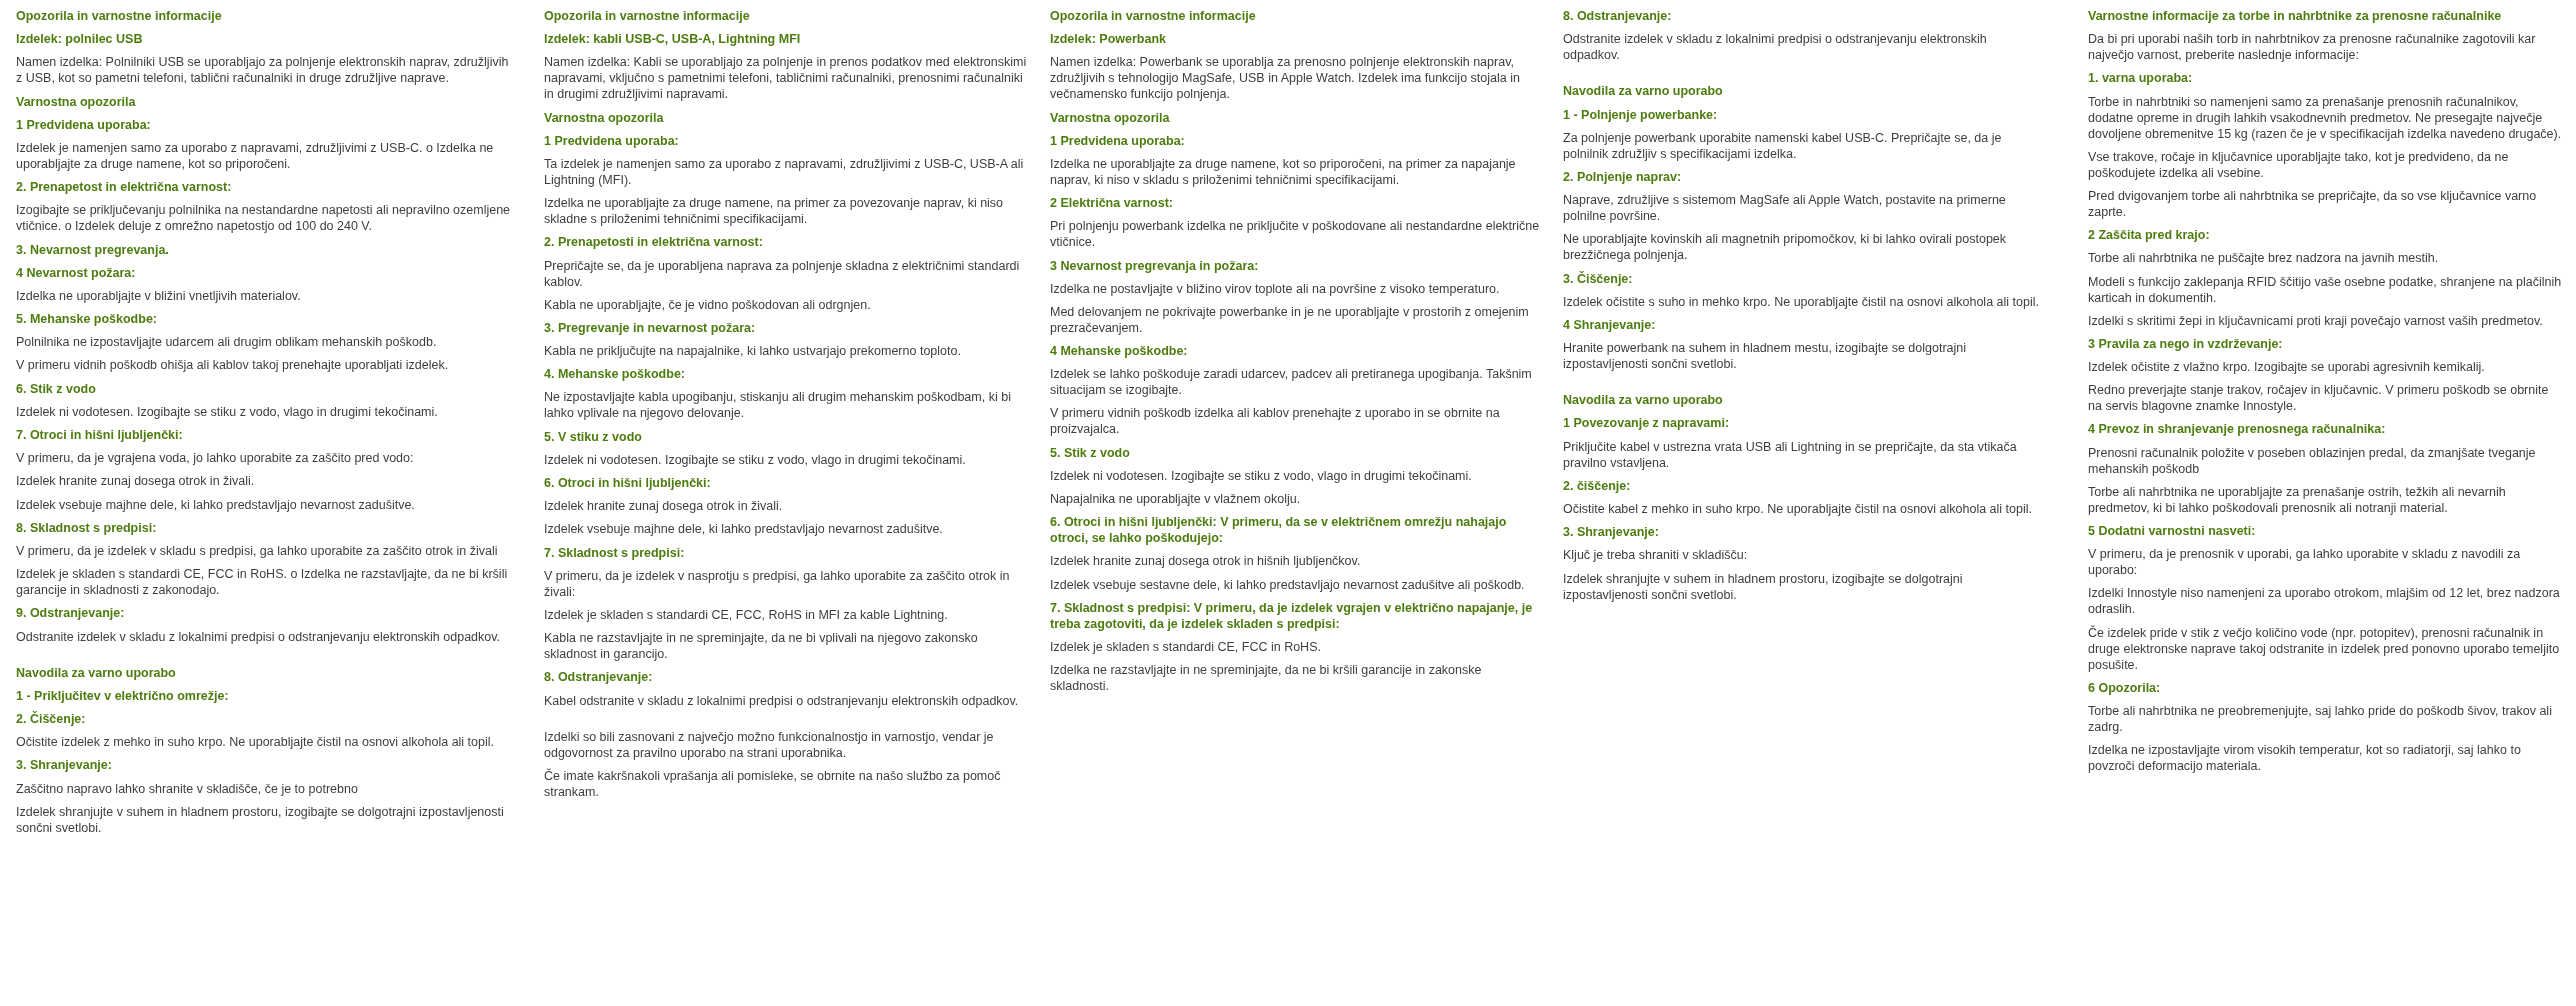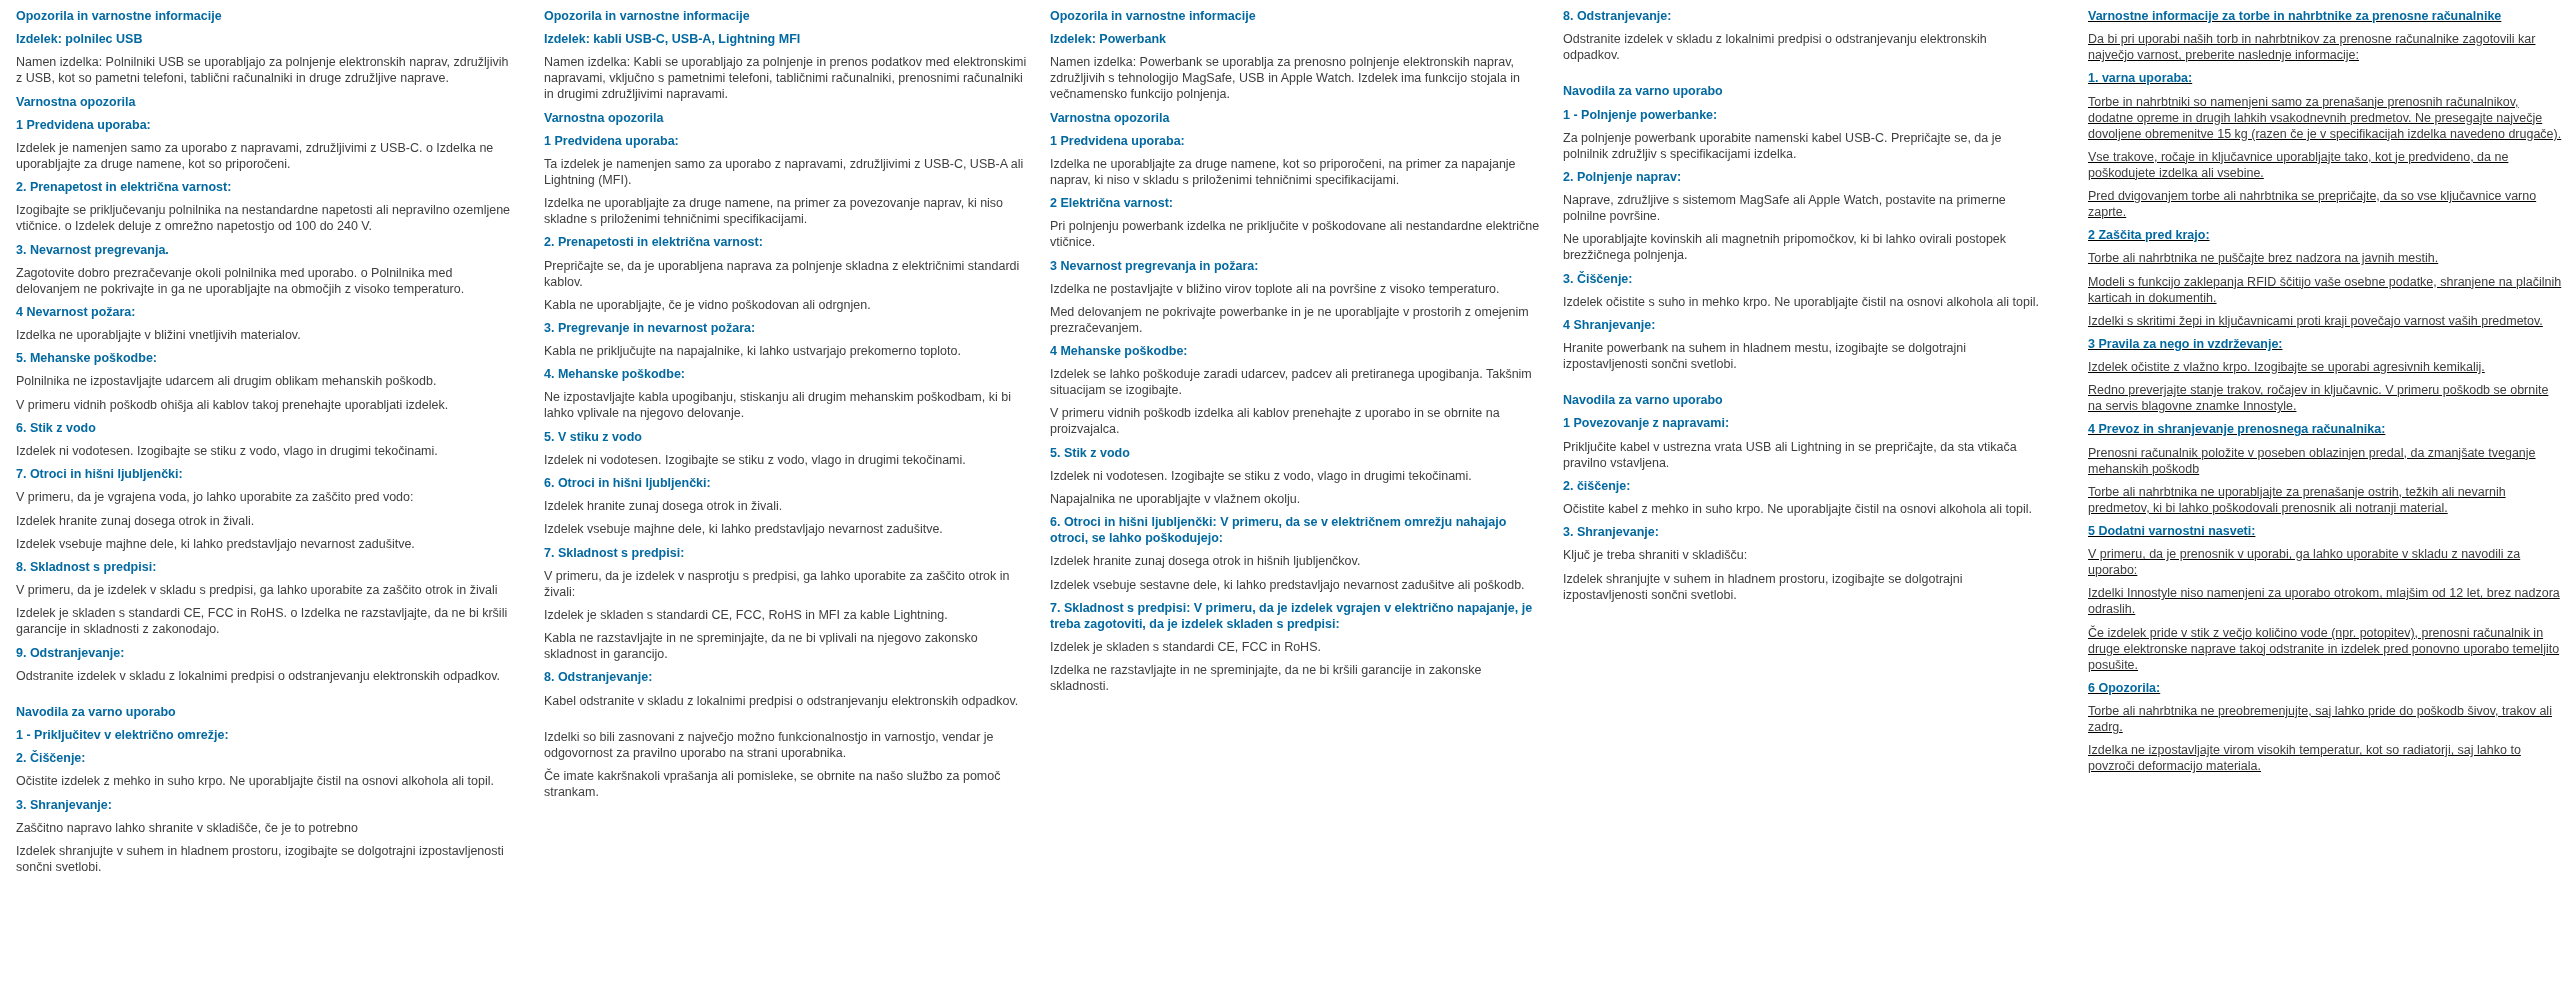--- a/index.html
+++ b/index.html
@@ -17,51 +17,50 @@
   }
   .col {
     position: absolute;
     top: 8px;
   }
   .col h3 {
     margin: 0 0 7.2px 0;
     font-size: 12.5px;
     line-height: 16px;
     font-weight: 700;
-    color: #0369a1;
+    color: #4d7c0f;
   }
   .col p {
     margin: 0 0 7.2px 0;
     font-size: 12.5px;
     line-height: 16px;
     font-weight: 400;
     color: #3e3e3e;
   }
   .spacer { height: 13px; }
   .col-1 { left: 16px;   width: 495px; }
   .col-2 { left: 544px;  width: 483px; }
   .col-3 { left: 1050px; width: 493px; }
   .col-4 { left: 1563px; width: 483px; }
-  .col-5 { left: 2088px; width: 475px; text-decoration: underline; }
+  .col-5 { left: 2088px; width: 475px; }
 </style>
 </head>
 <body>
 
 <div class="page">
     <div class="col col-1">
       <h3>Opozorila in varnostne informacije</h3>
       <h3>Izdelek: polnilec USB</h3>
       <p>Namen izdelka: Polnilniki USB se uporabljajo za polnjenje elektronskih naprav, združljivih z USB, kot so pametni telefoni, tablični računalniki in druge združljive naprave.</p>
       <h3>Varnostna opozorila</h3>
       <h3>1 Predvidena uporaba:</h3>
       <p>Izdelek je namenjen samo za uporabo z napravami, združljivimi z USB-C. o Izdelka ne uporabljajte za druge namene, kot so priporočeni.</p>
       <h3>2. Prenapetost in električna varnost:</h3>
       <p>Izogibajte se priključevanju polnilnika na nestandardne napetosti ali nepravilno ozemljene vtičnice. o Izdelek deluje z omrežno napetostjo od 100 do 240 V.</p>
       <h3>3. Nevarnost pregrevanja.</h3>
-      <p>Zagotovite dobro prezračevanje okoli polnilnika med uporabo. o Polnilnika med delovanjem ne pokrivajte in ga ne uporabljajte na območjih z visoko temperaturo.</p>
       <h3>4 Nevarnost požara:</h3>
       <p>Izdelka ne uporabljajte v bližini vnetljivih materialov.</p>
       <h3>5. Mehanske poškodbe:</h3>
       <p>Polnilnika ne izpostavljajte udarcem ali drugim oblikam mehanskih poškodb.</p>
       <p>V primeru vidnih poškodb ohišja ali kablov takoj prenehajte uporabljati izdelek.</p>
       <h3>6. Stik z vodo</h3>
       <p>Izdelek ni vodotesen. Izogibajte se stiku z vodo, vlago in drugimi tekočinami.</p>
       <h3>7. Otroci in hišni ljubljenčki:</h3>
       <p>V primeru, da je vgrajena voda, jo lahko uporabite za zaščito pred vodo:</p>
       <p>Izdelek hranite zunaj dosega otrok in živali.</p>

